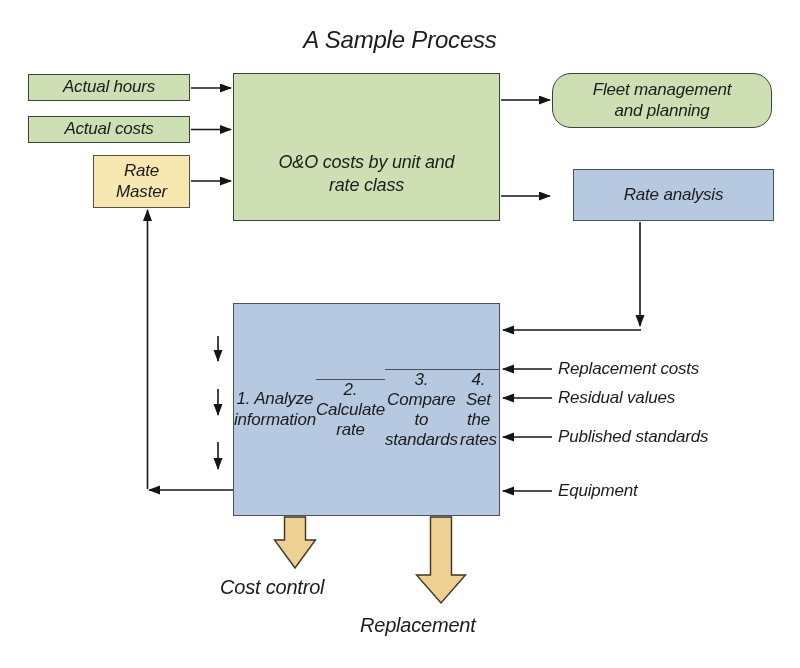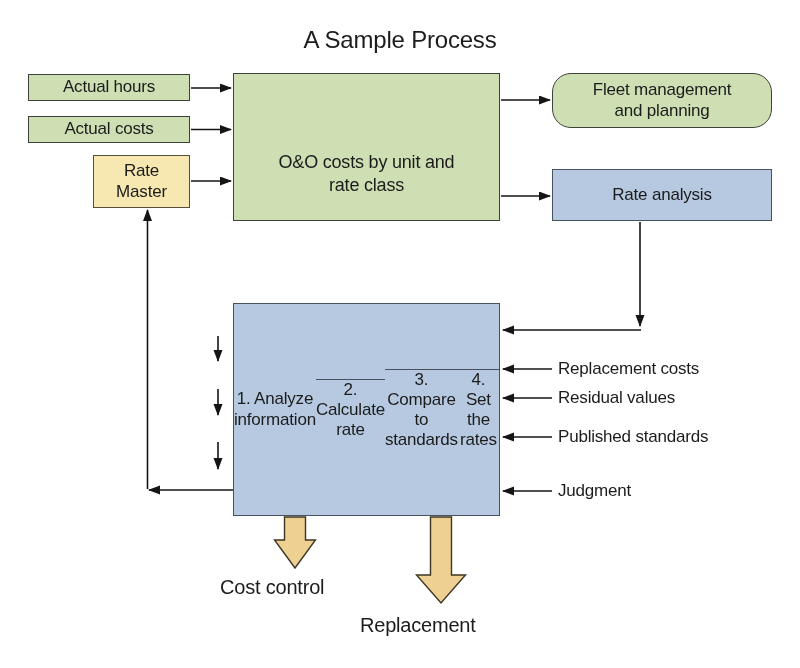--- a/index.html
+++ b/index.html
@@ -1,17 +1,17 @@
 <!DOCTYPE html>
 <html style="--green: #cddfb3; --blue: #b6c9e0; --yellow: #f6e8b0; --tan: #edd092; --line: #151515; --text: #1c1c1c;"><head>
 <meta charset="utf-8">
 <style>
   html,body{margin:0;padding:0;background:#fff;}
   body{font-family:"Liberation Sans", sans-serif; color:var(--text,#1c1c1c); letter-spacing:-0.2px;}
-  #canvas{position:relative;width:800px;height:668px;background:#fff;overflow:hidden;}
+  #canvas{position:relative;width:800px;height:668px;background:#fff;overflow:hidden;font-style:italic;}
 
   .title{position:absolute;left:0;top:26px;width:800px;text-align:center;
          font-size:24px;font-weight:500;color:var(--text,#1c1c1c);}
 
   .box{position:absolute;box-sizing:border-box;display:flex;align-items:center;
        justify-content:center;text-align:center;font-size:17px;line-height:1.18;}
   .green{background:var(--green,#cddfb3);border:1.3px solid #3e423a;}
   .blue{background:var(--blue,#b6c9e0);border:1.4px solid #46525e;}
   .yellow{background:var(--yellow,#f6e8b0);border:1.3px solid #55503c;}
 
@@ -20,21 +20,21 @@
   #box-rate-master{left:93px;top:155px;width:97px;height:53px;}
   #box-rate-master .lbl{max-width:62px;}
 
   #box-costing{left:233px;top:73px;width:267px;height:148px;display:block;}
   .costing-title{position:absolute;top:14px;left:0;width:100%;text-align:center;font-size:18px;}
   .costing-sub{position:absolute;top:77px;left:0;width:100%;text-align:center;font-size:18px;line-height:1.3;}
   .costing-sub .lbl{display:inline-block;max-width:210px;text-align:center;}
 
   #box-fleet{left:552px;top:73px;width:220px;height:55px;border-radius:19px;}
   #box-fleet .lbl{max-width:160px;}
-  #box-rate-analysis{left:552px;top:169px;width:220px;height:52px;}
+  #box-rate-analysis{left:573px;top:169px;width:201px;height:52px;}
 
   #steps-stack{left:233px;top:303px;width:267px;height:213px;display:flex;flex-direction:row;padding:0;}
   .step-row{flex:1;display:flex;align-items:center;justify-content:center;font-size:17px;}
   .step-row + .step-row{border-top:1.4px solid #46525e;}
 
   .side-label{position:absolute;left:558px;height:20px;display:flex;align-items:center;
               font-size:17px;white-space:nowrap;}
   #side-replacement{top:359px;}
   #side-residual{top:388px;}
   #side-published{top:427px;}
@@ -84,21 +84,21 @@
   <div class="box blue" id="steps-stack">
     <div class="step-row">1. Analyze information</div>
     <div class="step-row">2. Calculate rate</div>
     <div class="step-row">3. Compare to standards</div>
     <div class="step-row">4. Set the rates</div>
   </div>
 
   <div class="side-label" id="side-replacement">Replacement costs</div>
   <div class="side-label" id="side-residual">Residual values</div>
   <div class="side-label" id="side-published">Published standards</div>
-  <div class="side-label" id="side-judgment">Judgment</div>
+  <div class="side-label" id="side-judgment">Equipment</div>
 
   <div class="bottom-label" id="label-cost-control">Cost control</div>
   <div class="bottom-label" id="label-estimating">Replacement</div>
 
   <svg id="connector-layer" width="800" height="668" viewBox="0 0 800 668" xmlns="http://www.w3.org/2000/svg">
     <defs>
       <marker id="ah" markerUnits="userSpaceOnUse" markerWidth="13" markerHeight="10" refX="11" refY="4.5" orient="auto">
         <path d="M0,0 L12,4.5 L0,9 Z" fill="var(--line,#111)"></path>
       </marker>
     </defs>

